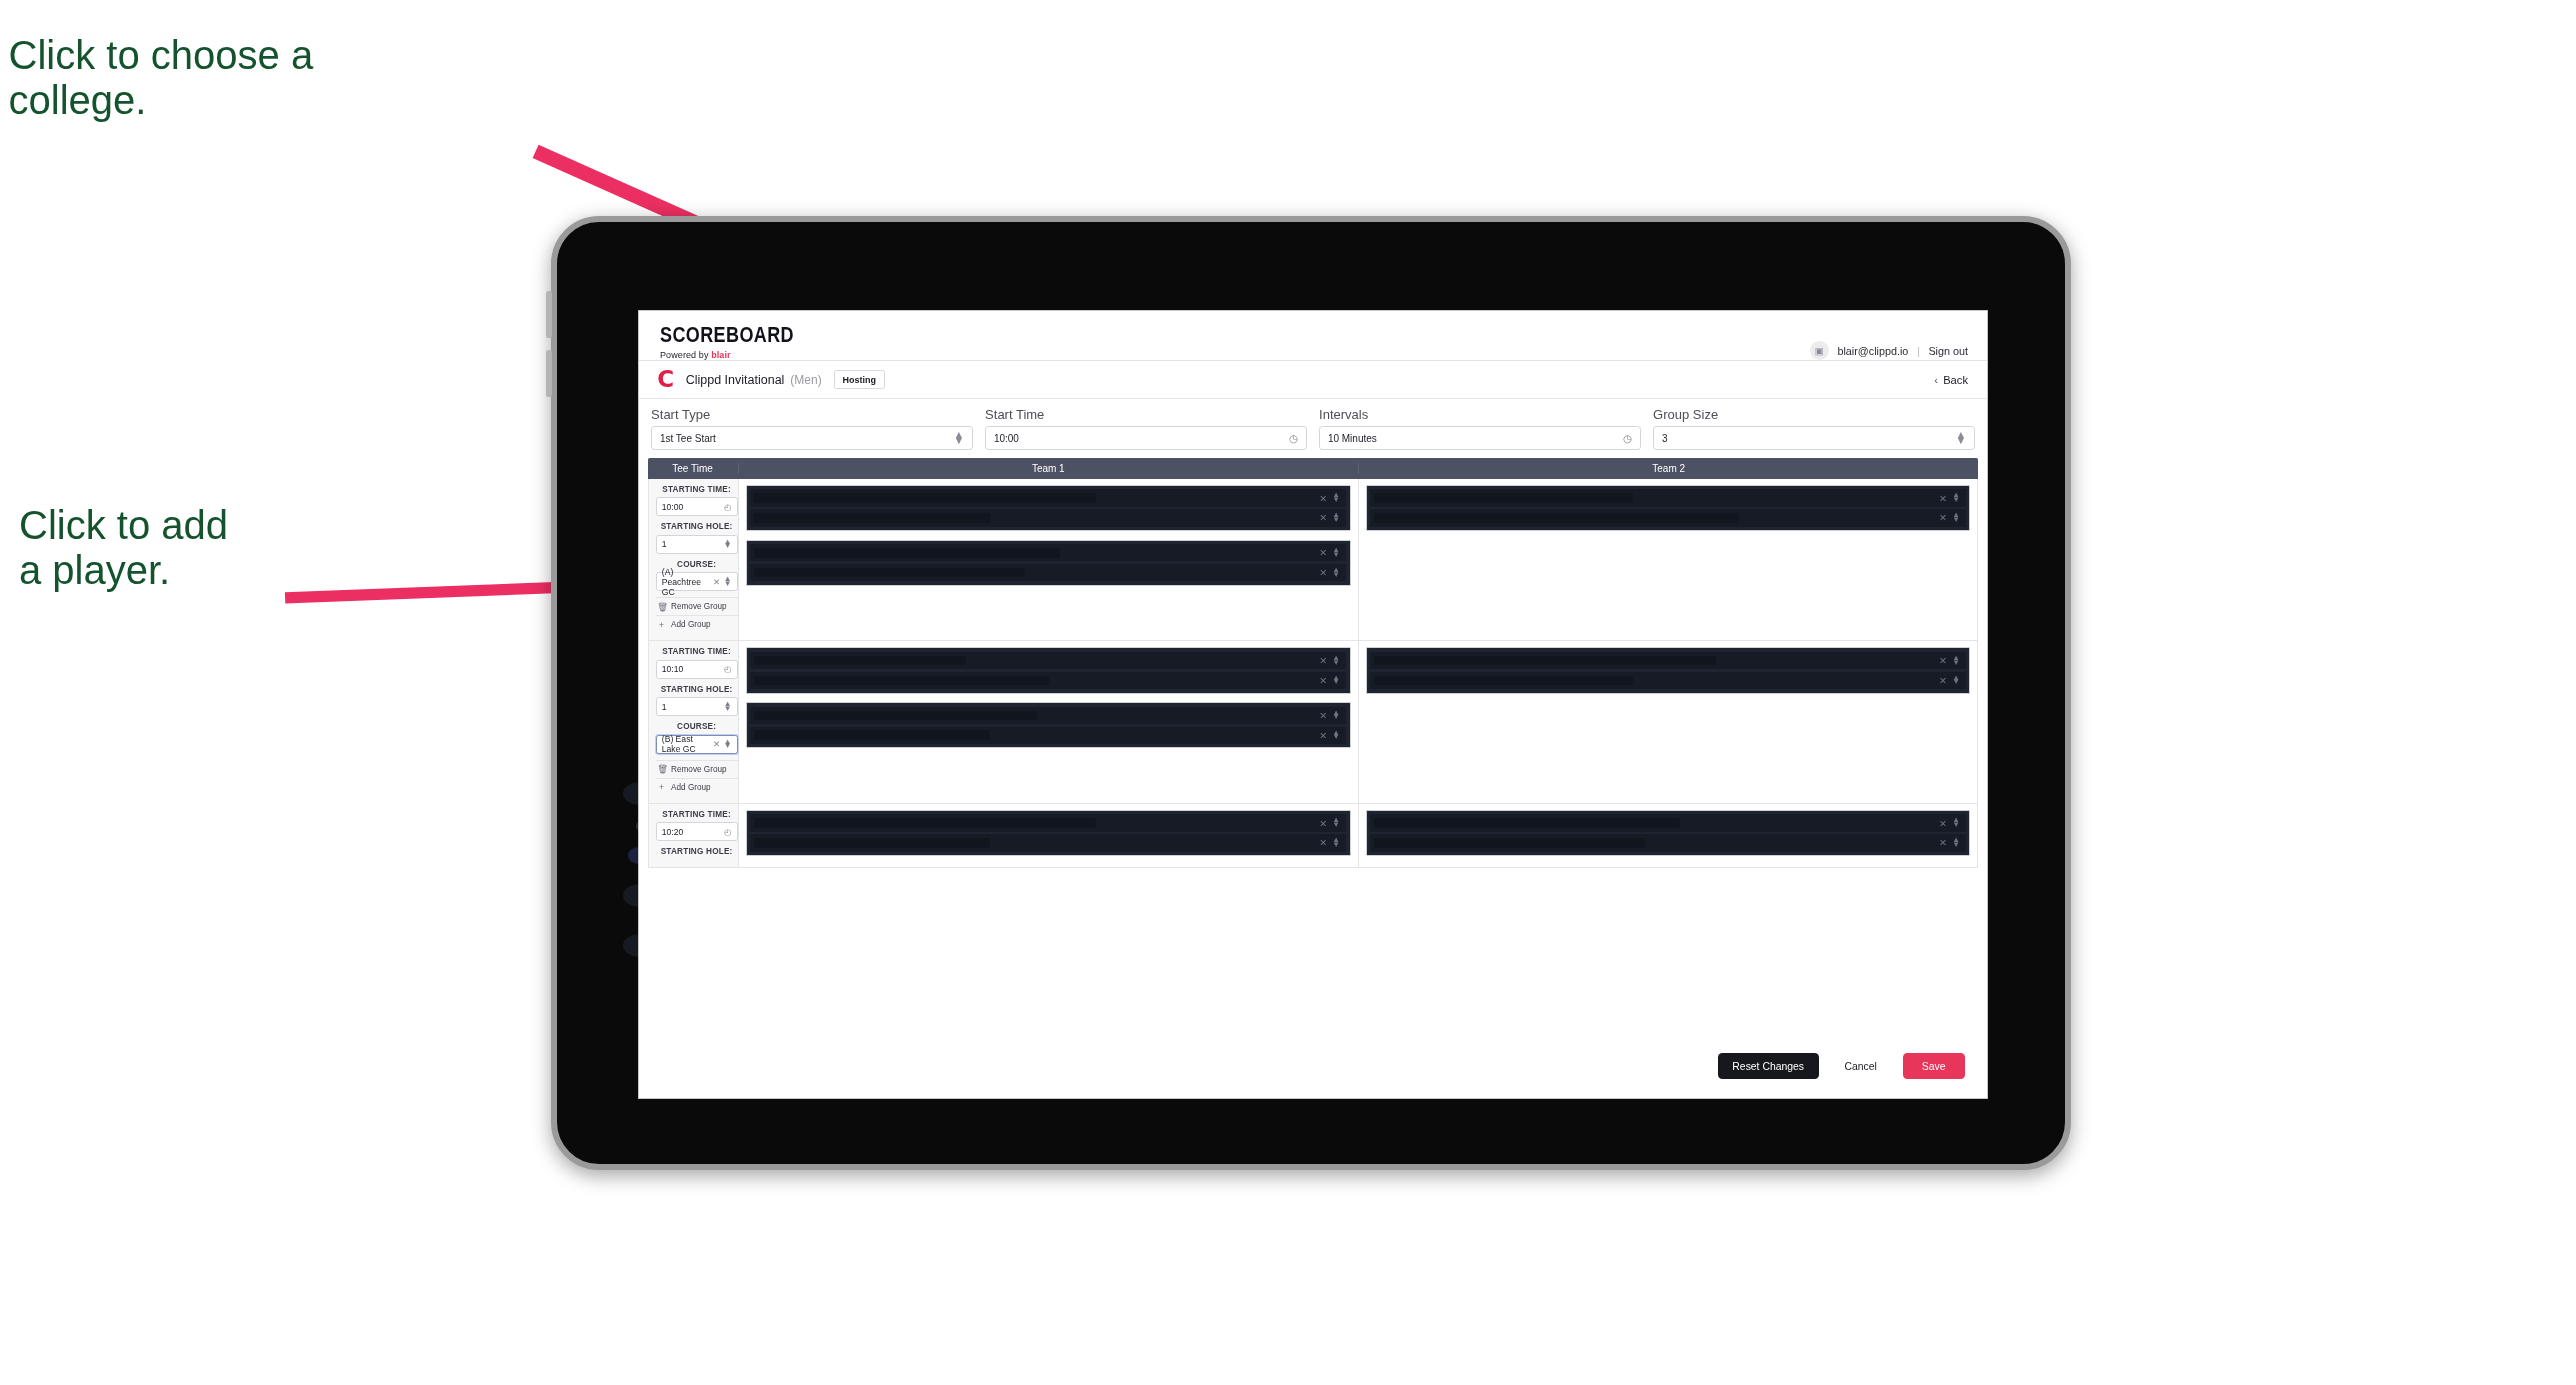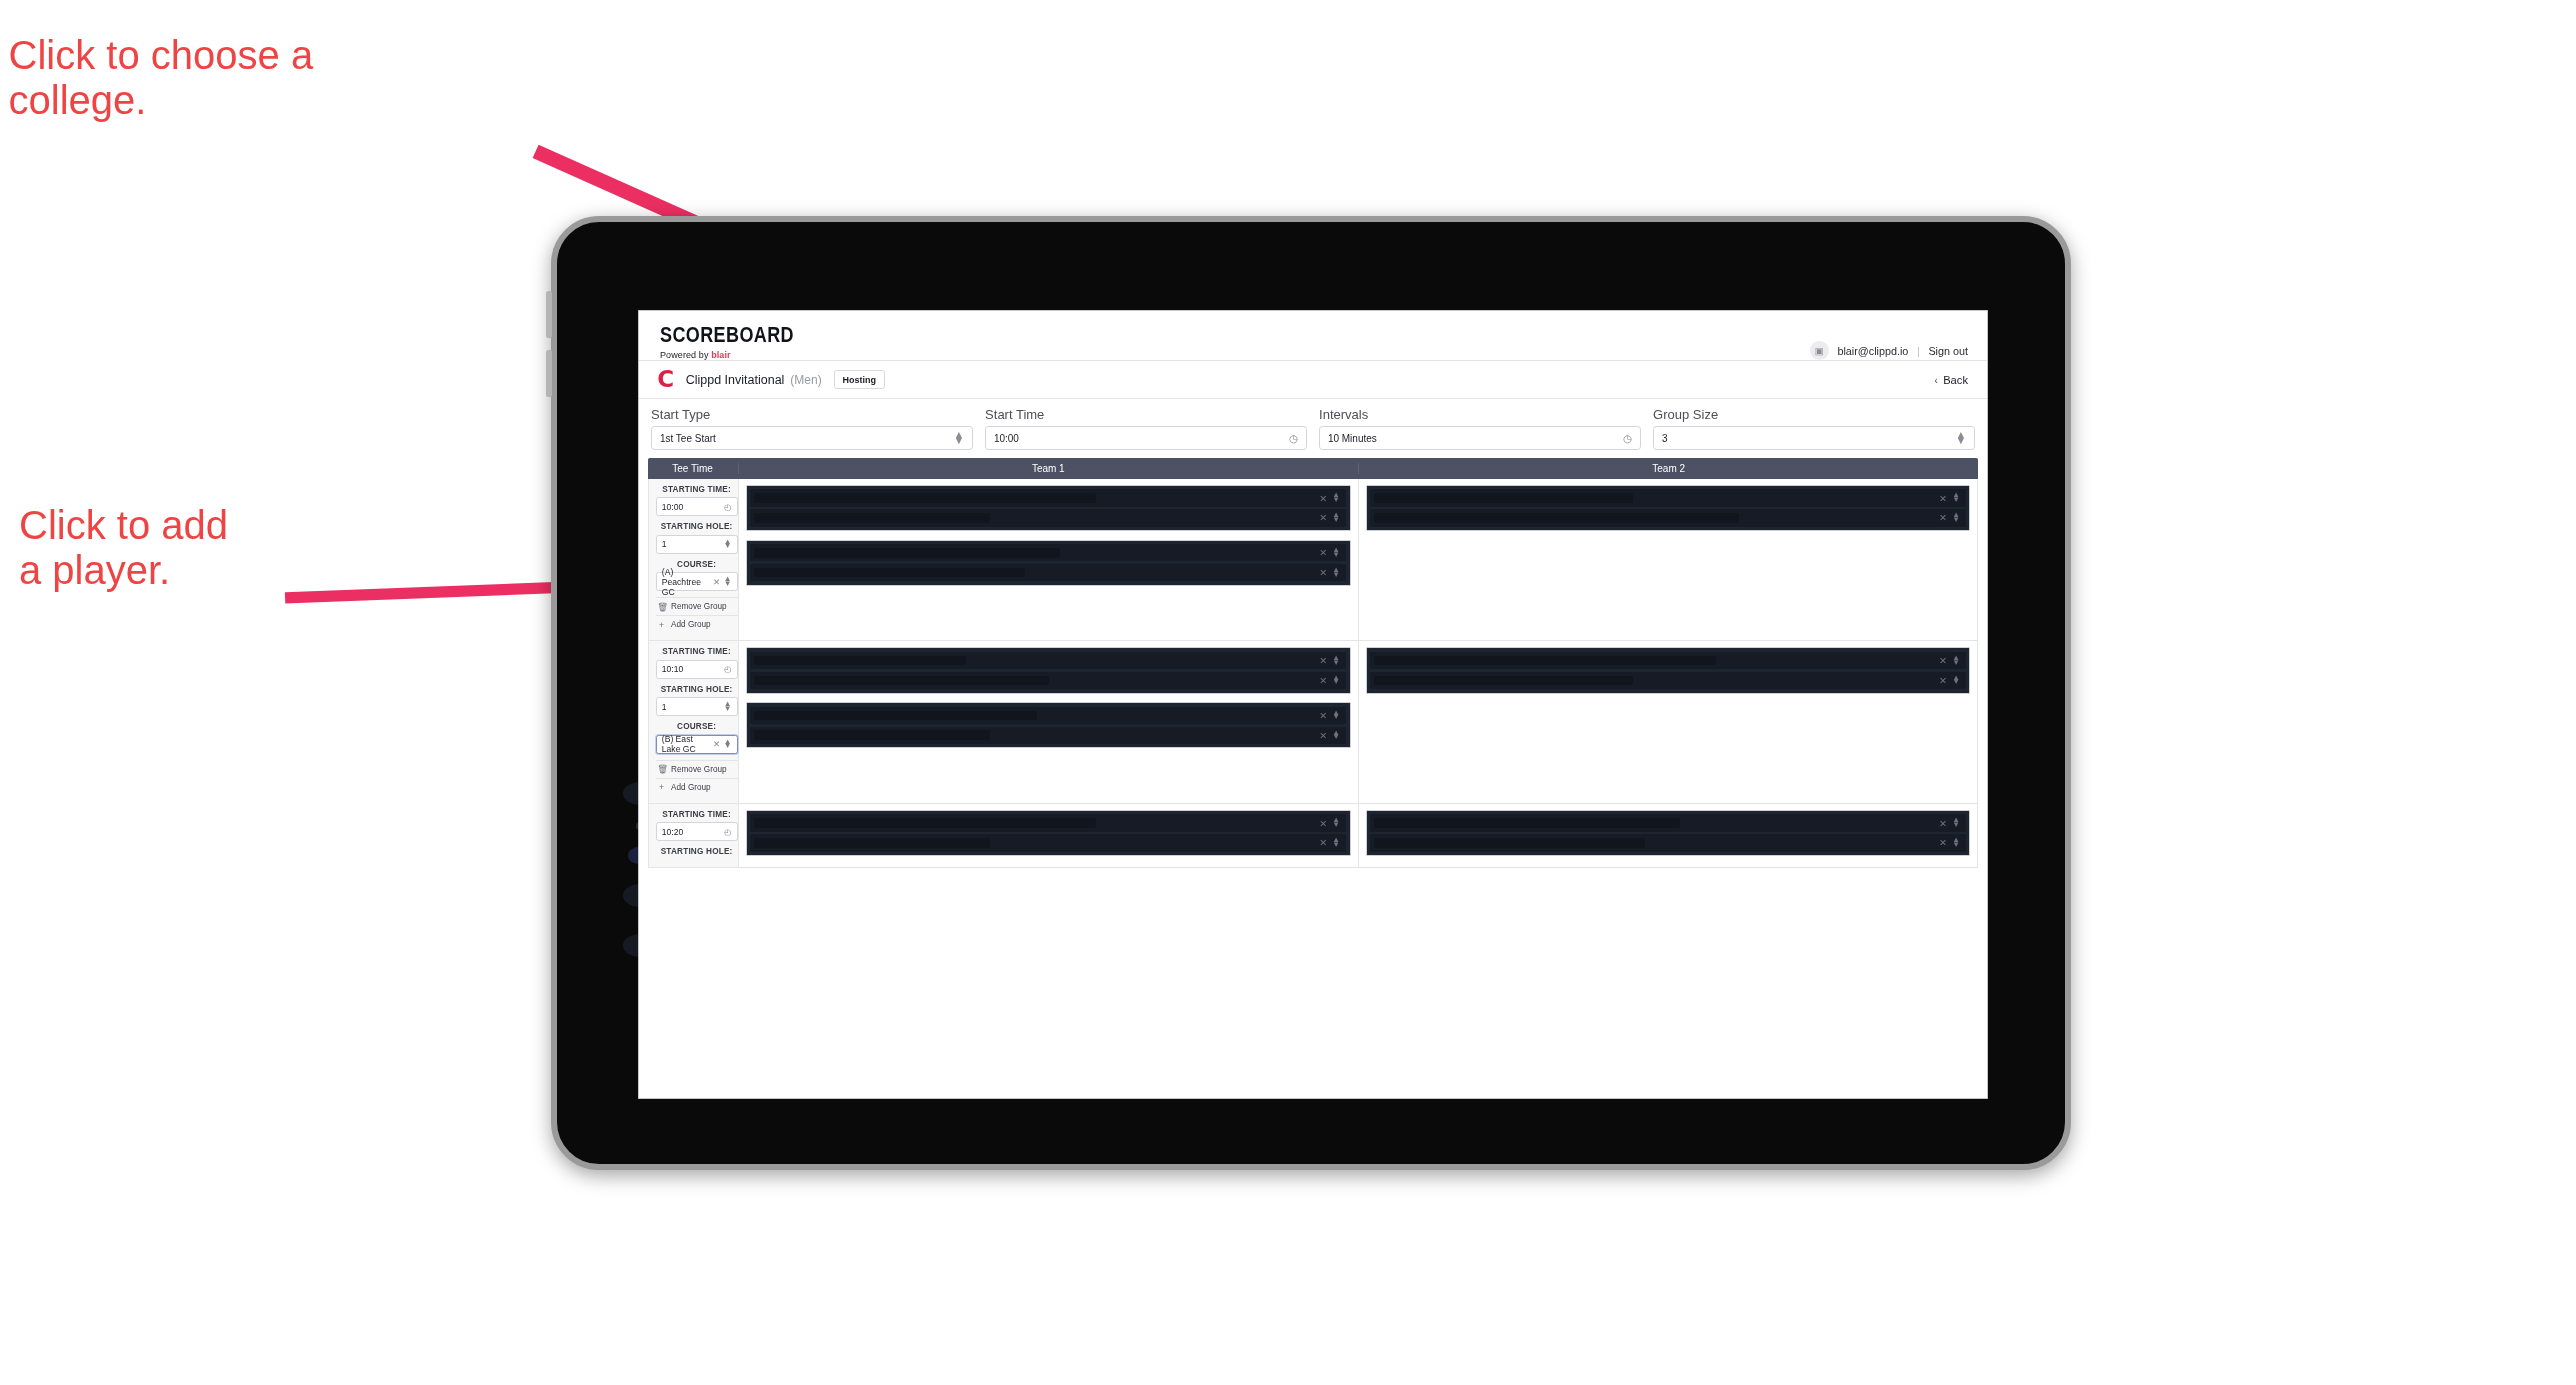--- a/index.html
+++ b/index.html
@@ -10,21 +10,21 @@
     overflow: hidden;
   }
   #stage { position: relative; width: 2576px; height: 1386px; background: #fff; }
 
   
   .anno {
     position: absolute;
     font-family: "Liberation Sans", sans-serif;
     font-size: 40px;
     line-height: 1.12;
-    color: #ef4444;
+    color: #14532d;
     font-weight: 400;
     white-space: pre-line;
   }
   #anno-college { left: 8.6px; top: 33px; width: 518px; }
   #anno-player  { left: 19px; top: 503px; width: 449px; }
   svg.arrows { position: absolute; left: 0; top: 0; width: 2576px; height: 1386px; pointer-events: none; }
 
   
   #device {
     position: absolute;
@@ -546,17 +546,22 @@
                   <span class="chev2">
                     <span>▲</span>
                     <span>▼</span>
                   </span>
                 </div>
               </div>
             </div>
           </div>
         </div>
 
+      <div class="app-footer">
+        <button class="btn btn-reset">Reset Changes</button>
+        <button class="btn btn-cancel">Cancel</button>
+        <button class="btn btn-save">Save</button>
+      </div>
 
     </div>
   </div>
 </div>
 
 
 </body></html>

